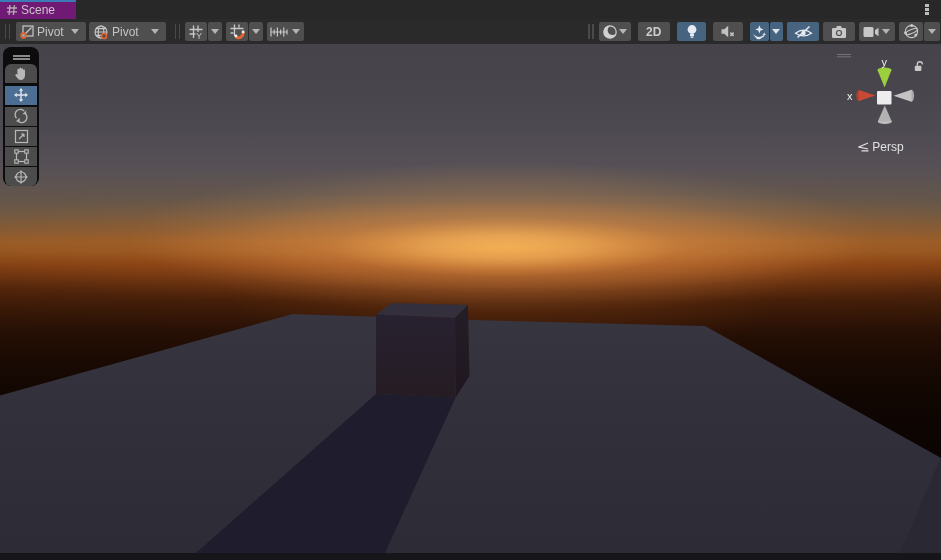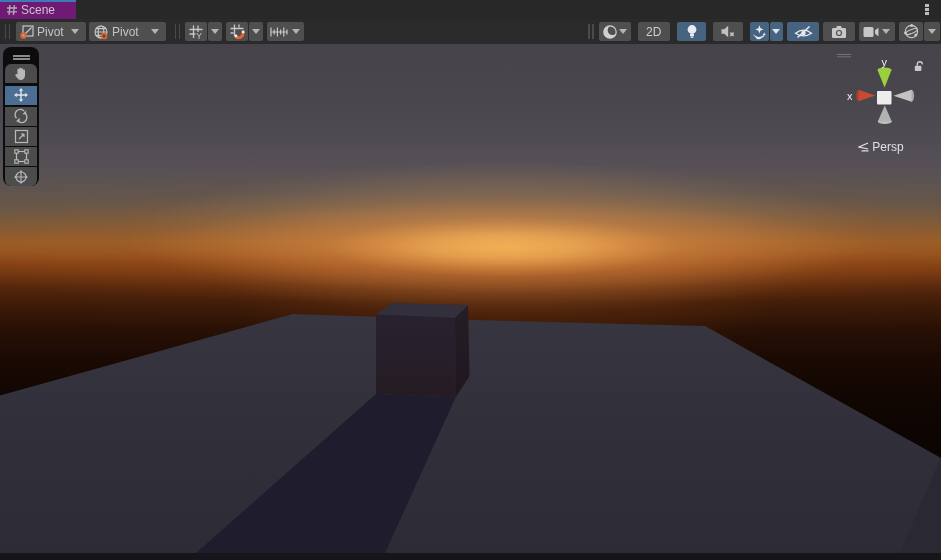--- a/index.html
+++ b/index.html
@@ -118,21 +118,21 @@
     <div class="btn" style="left:598.5px;width:32.5px">
       <svg width="16" height="16" viewBox="0 0 16 16" style="position:absolute;left:3px;top:1.5px">
         <circle cx="8" cy="8" r="6.2" fill="#d0d0d0"></circle>
         <circle cx="10.6" cy="6.2" r="4.9" fill="#4f4f4f"></circle>
         <circle cx="8" cy="8" r="6.2" fill="none" stroke="#d0d0d0" stroke-width="1.2"></circle>
       </svg>
       <span class="arr" style="position:absolute;right:4px;top:7px"></span>
     </div>
 
     <div class="btn" style="left:638px;width:32px">
-        <span style="position:absolute;left:8px;top:3px;font-weight:normal;color:#cccccc">2D</span>
+        <span style="position:absolute;left:8px;top:3px;font-weight:bold;color:#cccccc">2D</span>
       </div>
 
     <div class="btn active" style="left:677px;width:29px">
       <svg width="14" height="15" viewBox="0 0 14 15" style="position:absolute;left:7.5px;top:2px">
         <circle cx="7" cy="5.5" r="4.4" fill="#e8ecf2"></circle>
         <rect x="5" y="9.8" width="4" height="2.2" fill="#e8ecf2"></rect>
         <rect x="5.6" y="12.4" width="2.8" height="1.4" fill="#e8ecf2"></rect>
       </svg>
     </div>
 

